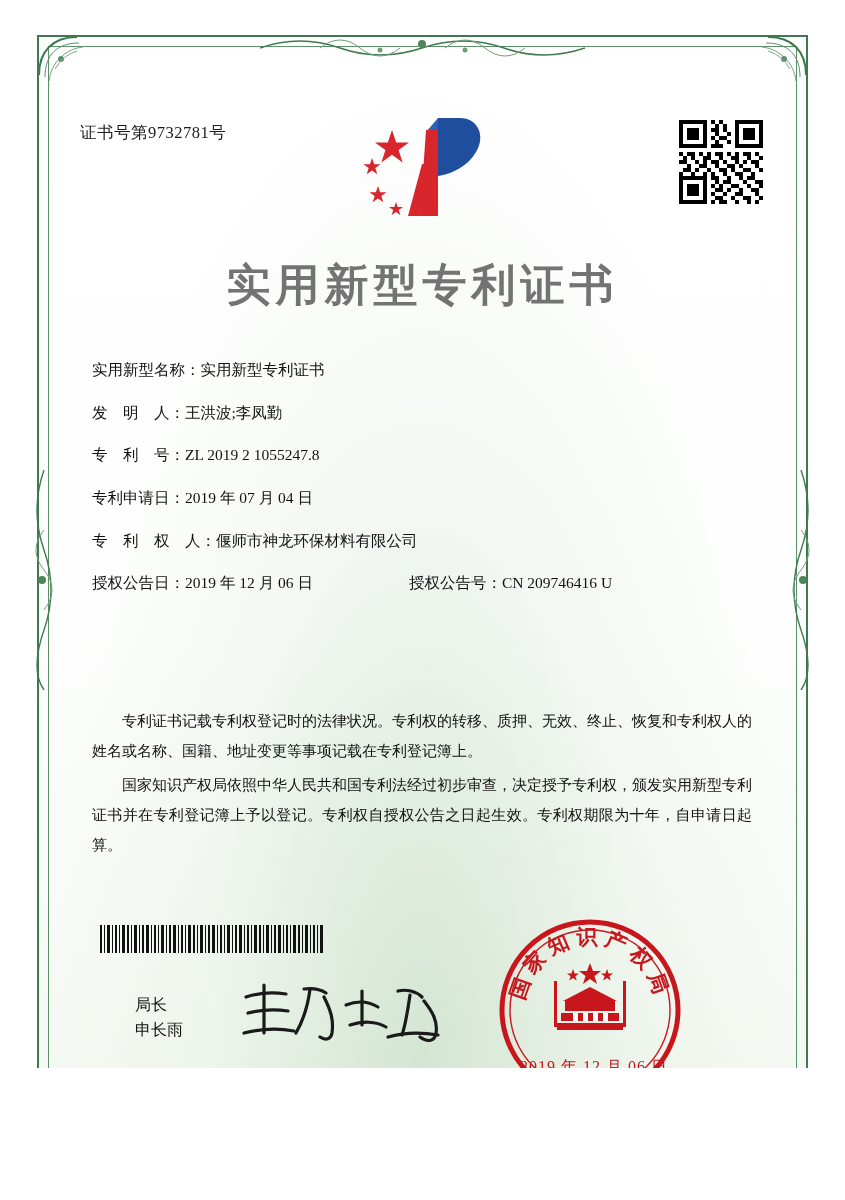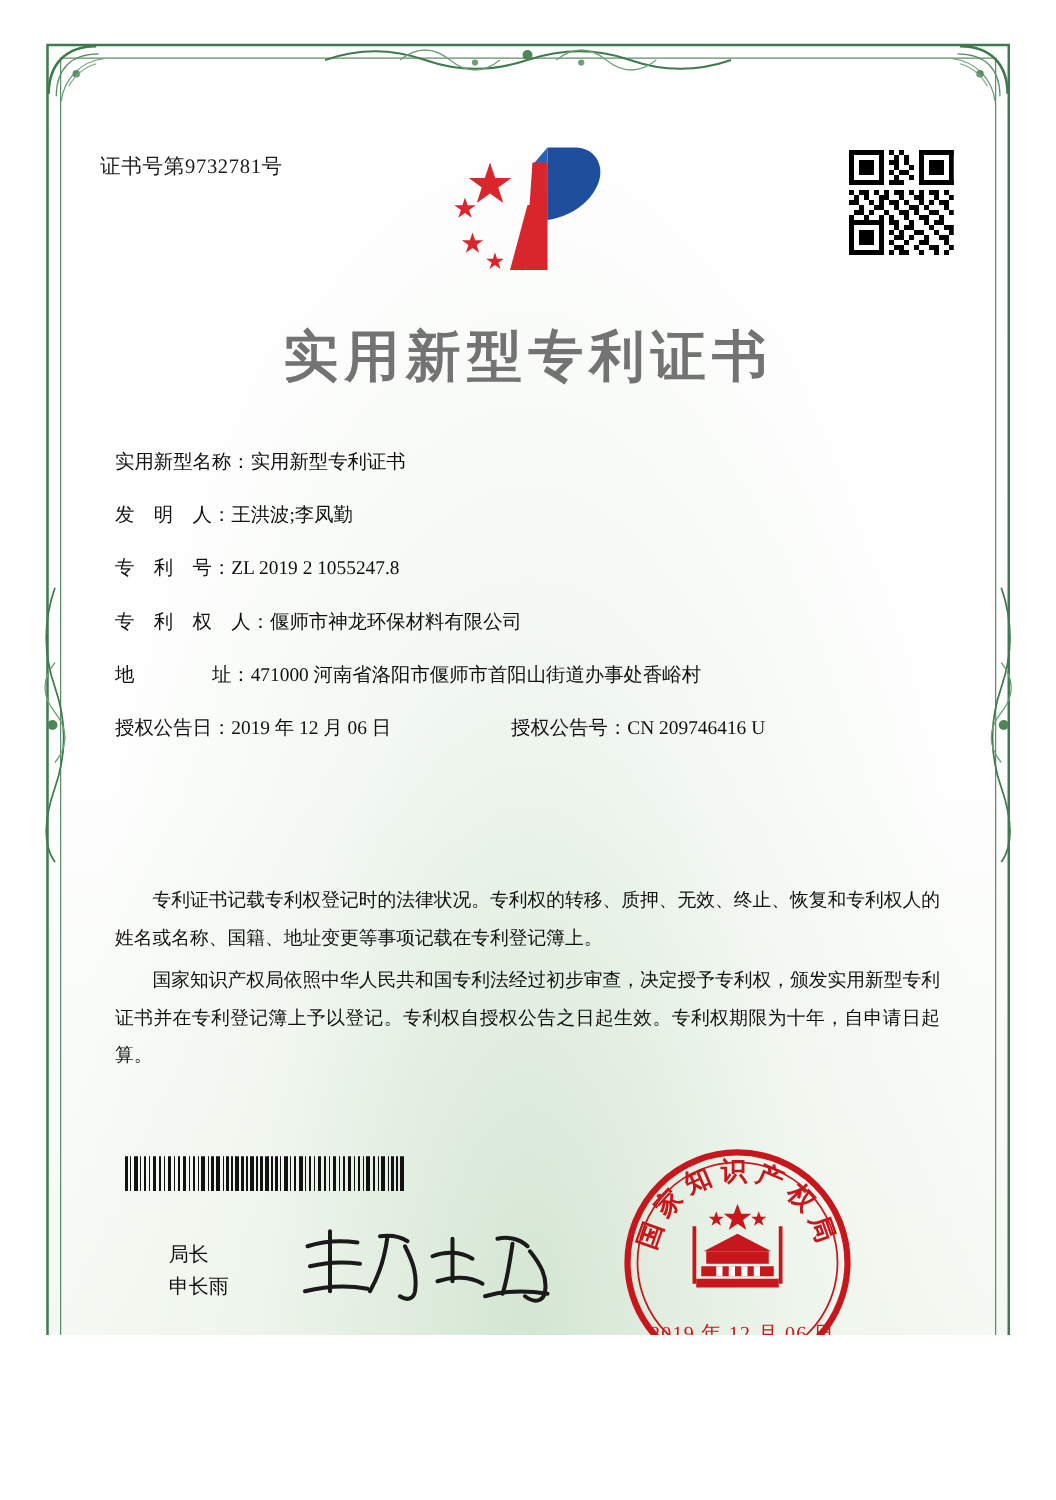--- a/index.html
+++ b/index.html
@@ -427,26 +427,26 @@
     </div>
     <div class="frow">
       <span class="flabel">发　明　人：</span>
       <span class="fvalue">王洪波;李凤勤</span>
     </div>
     <div class="frow">
       <span class="flabel">专　利　号：</span>
       <span class="fvalue">ZL 2019 2 1055247.8</span>
     </div>
     <div class="frow">
+      <span class="flabel">专利申请日：</span>
+      <span class="fvalue">2019 年 07 月 04 日</span>
+    </div>
+    <div class="frow">
       <span class="flabel">专　利　权　人：</span>
       <span class="fvalue">偃师市神龙环保材料有限公司</span>
-    </div>
-    <div class="frow">
-      <span class="flabel">地　　　　址：</span>
-      <span class="fvalue">471000 河南省洛阳市偃师市首阳山街道办事处香峪村</span>
     </div>
     <div class="frow two-col">
       <span class="flabel">授权公告日：</span>
       <span class="fvalue">2019 年 12 月 06 日</span>
       <span class="fspacer"></span>
       <span class="flabel">授权公告号：</span>
       <span class="fvalue">CN 209746416 U</span>
     </div>
   </div>
 

